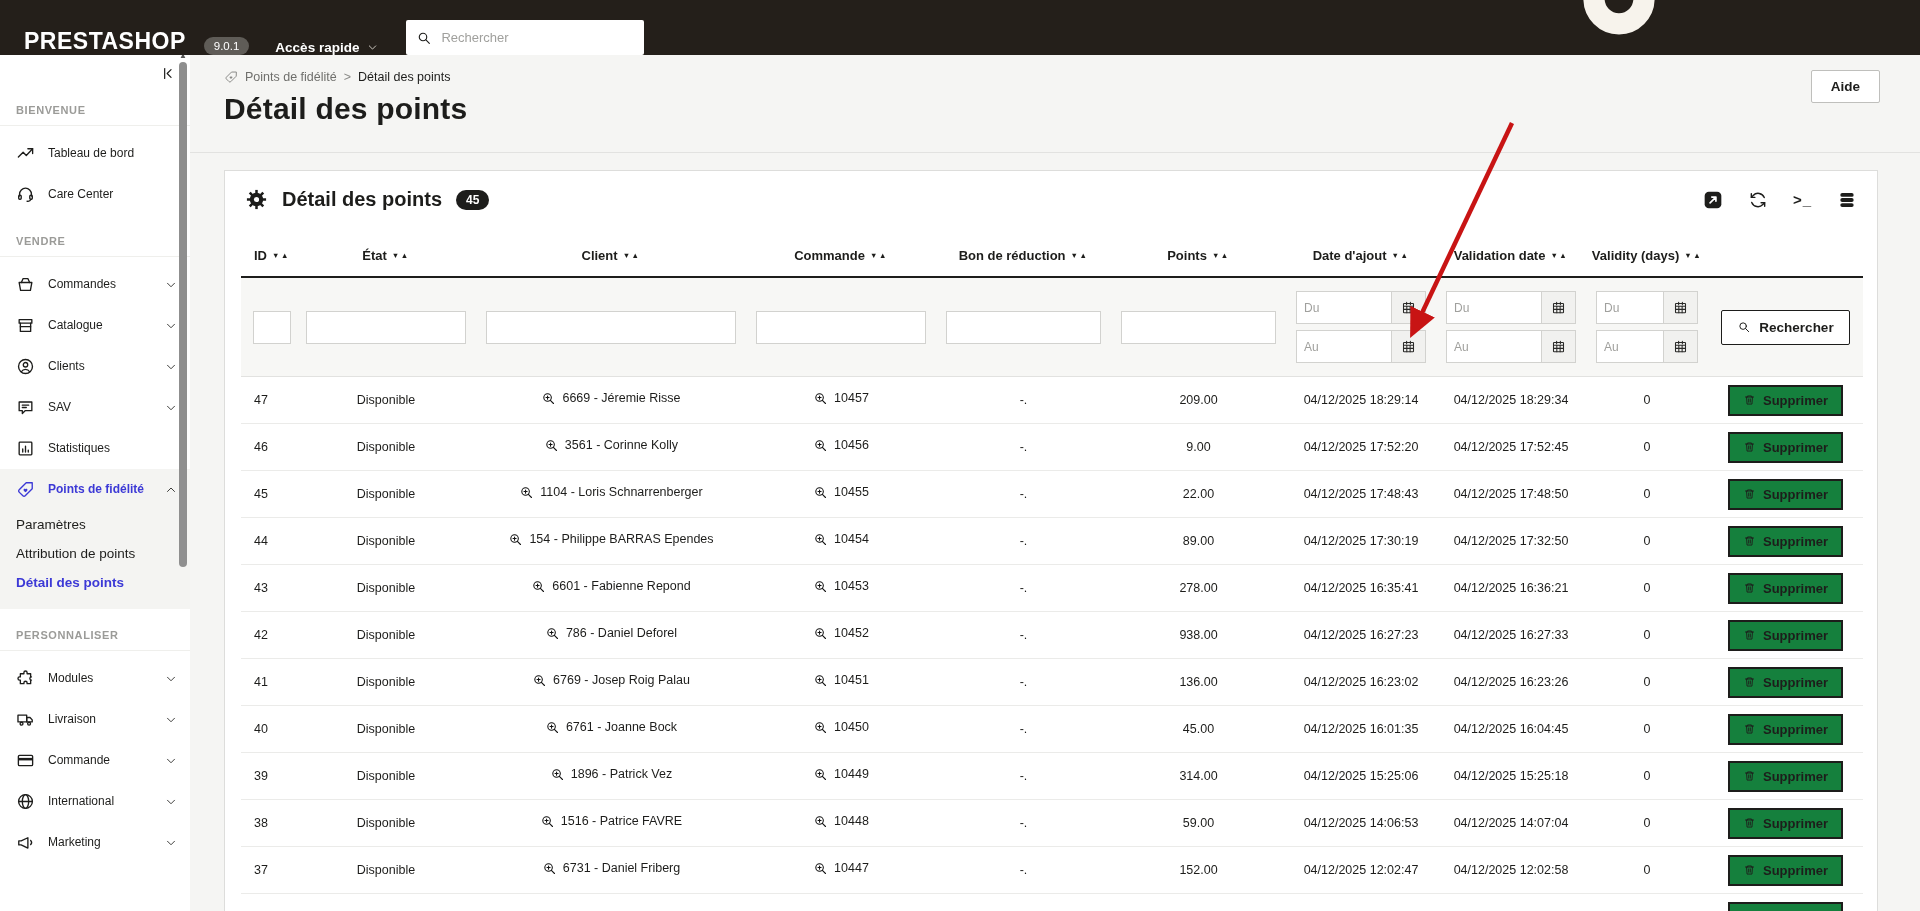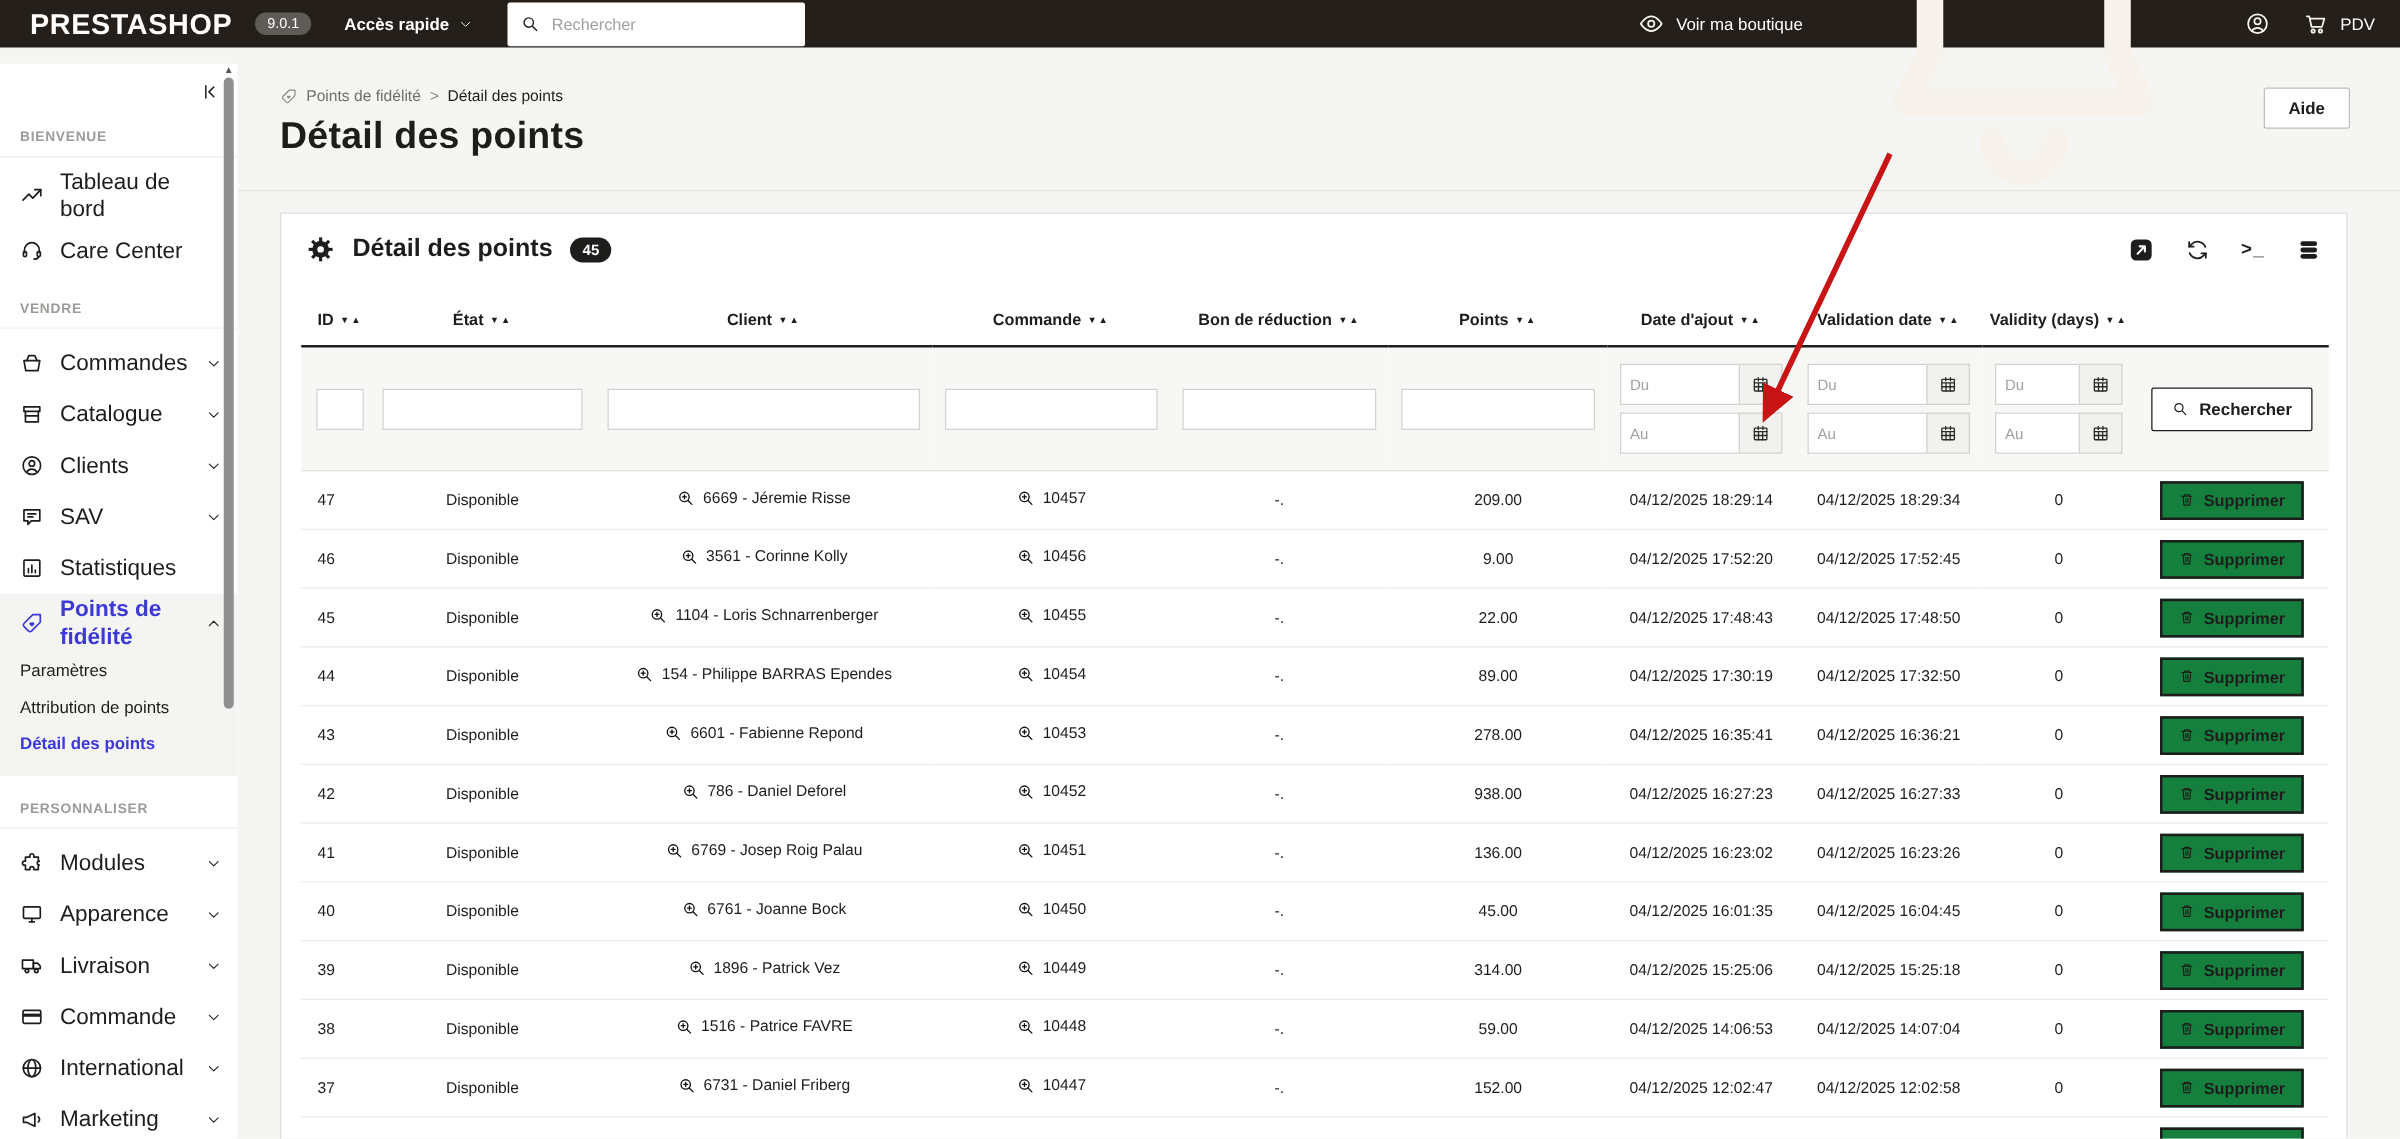--- a/index.html
+++ b/index.html
@@ -5,21 +5,21 @@
   :root{
     --accent:#3c39d6; --topbar:#241f1a; --red:#cf2b2b; --arrow:#c81414;
     --ink:#1d1d1b; --line:#e2e2e0;
   }
   *{box-sizing:border-box;margin:0;padding:0}
   html,body{width:1920px;height:911px;overflow:hidden}
   body{position:relative;font-family:"Liberation Sans","DejaVu Sans",sans-serif;color:var(--ink);background:#f5f5f3}
   svg{display:block}
 
   
-  .topbar{position:absolute;inset:0 0 auto 0;height:38px;background:var(--topbar);display:flex;align-items:center;
+  .topbar{position:absolute;inset:0 0 auto 0;height:55px;background:var(--topbar);display:flex;align-items:flex-end;
           padding:0 20px 0 24px;color:#fff;z-index:30}
   .logo{font-size:23px;font-weight:800;letter-spacing:.5px}
   .version-pill{margin-left:18px;background:#5f5c57;color:#fff;font-size:11.5px;padding:3px 10px;border-radius:10px}
   .quick{margin-left:26px;display:flex;align-items:center;gap:8px;font-size:13.5px;font-weight:600;cursor:pointer}
   .quick .chev-s{width:11px;height:11px;color:#f7f3ec}
   .search-box{margin-left:28px;width:238px;height:35px;background:#fff;border-radius:2px;display:flex;align-items:center;padding:0 10px;gap:9px}
   .search-box .s-ico{width:16px;height:16px;color:#1d1d1b}
   .search-box input{border:none;outline:none;flex:1;font-size:13px;color:var(--ink);font-family:inherit;background:transparent}
   input::placeholder{color:#a0a09d}
   .top-right{margin-left:auto;display:flex;align-items:center;gap:27px;color:#f7f3ec}
@@ -27,21 +27,21 @@
   .tb-ico{width:20px;height:20px;color:#f7f3ec}
   .bell-wrap{position:relative;cursor:pointer}
   .pos{display:flex;align-items:center;gap:9px;font-size:13.5px;color:#fff;cursor:pointer}
 
   
   .sidebar{position:absolute;top:51px;left:0;bottom:0;width:190px;background:#fff;overflow:hidden;z-index:10}
   .collapse-row{display:flex;justify-content:flex-end;padding:14px 14px 2px}
   .collapse-row .ico{width:17px;height:17px;cursor:pointer}
   .section{margin-top:20px}
   .section-label{font-size:11px;font-weight:700;letter-spacing:.6px;color:#9b9b98;padding:0 16px 9px;border-bottom:1px solid #efefec;margin-bottom:7px}
-  .nav-item{display:flex;align-items:center;gap:13px;min-height:41px;padding:2px 13px 2px 16px;font-size:18px;cursor:pointer}
+  .nav-item{display:flex;align-items:center;gap:13px;min-height:41px;padding:2px 13px 2px 16px;font-size:12px;cursor:pointer}
   .nav-item .ico{width:19px;height:19px;flex:none}
   .nav-item .lbl{flex:1;line-height:1.2}
   .nav-item .chev{width:12px;height:12px;color:#1d1d1b;flex:none}
   .menu-group.active{background:#f4f4f2}
   .menu-group.active > .nav-item{color:var(--accent);font-weight:700}
   .menu-group.active > .nav-item .chev{color:#1d1d1b}
   .submenu{padding:0 0 12px}
   .sub-item{padding:7px 16px;font-size:13.5px;color:var(--ink);cursor:pointer}
   .sub-item.active{color:var(--accent);font-weight:700}
   .sb-scroll{position:absolute;top:51px;left:177px;width:12px;bottom:0;z-index:12}
@@ -288,34 +288,20 @@
       </div>
       <div class="section">
         <div class="section-label">PERSONNALISER</div>
         <div class="nav-item">
           <span class="ico">
             <svg width="100%" height="100%" viewBox="0 0 24 24" fill="none" stroke="currentColor" stroke-width="1.7" stroke-linecap="round" stroke-linejoin="round">
               <path d="M10 4.5a2 2 0 0 1 4 0V6h4.5v4H19.5a2 2 0 0 0 0 4H18.5v4.5H14v-1a2 2 0 0 0-4 0v1H5.5V14h-1a2 2 0 0 1 0-4h1V6H10z"></path>
             </svg>
           </span>
           <span class="lbl">Modules</span>
-          <span class="chev">
-            <svg width="100%" height="100%" viewBox="0 0 24 24" fill="none" stroke="currentColor" stroke-width="1.7" stroke-linecap="round" stroke-linejoin="round">
-              <path d="M5 8.5l7 7 7-7"></path>
-            </svg>
-          </span>
-        </div>
-        <div class="nav-item">
-          <span class="ico">
-            <svg width="100%" height="100%" viewBox="0 0 24 24" fill="none" stroke="currentColor" stroke-width="1.7" stroke-linecap="round" stroke-linejoin="round">
-              <rect x="3.5" y="4.5" width="17" height="11.5" rx="1"></rect>
-              <path d="M9.5 19.5h5M12 16v3.5"></path>
-            </svg>
-          </span>
-          <span class="lbl">Apparence</span>
           <span class="chev">
             <svg width="100%" height="100%" viewBox="0 0 24 24" fill="none" stroke="currentColor" stroke-width="1.7" stroke-linecap="round" stroke-linejoin="round">
               <path d="M5 8.5l7 7 7-7"></path>
             </svg>
           </span>
         </div>
         <div class="nav-item">
           <span class="ico">
             <svg width="100%" height="100%" viewBox="0 0 24 24" fill="none" stroke="currentColor" stroke-width="1.7" stroke-linecap="round" stroke-linejoin="round">
               <rect x="2.5" y="6.5" width="11" height="8.5"></rect>

